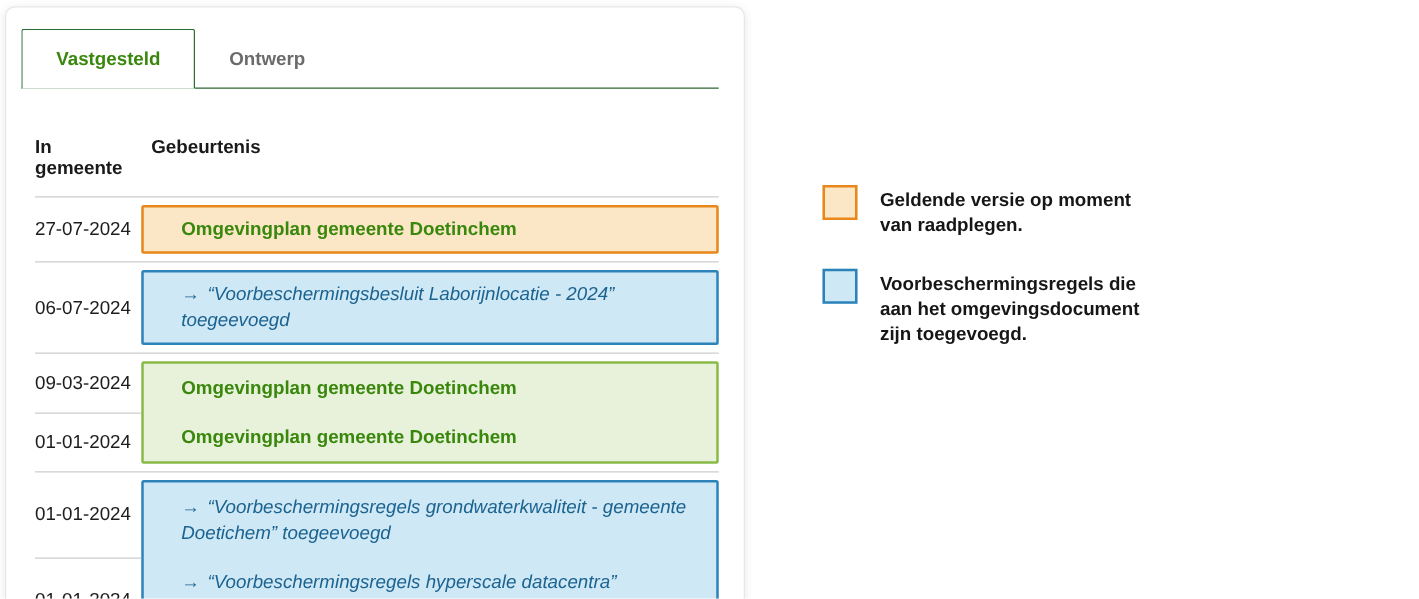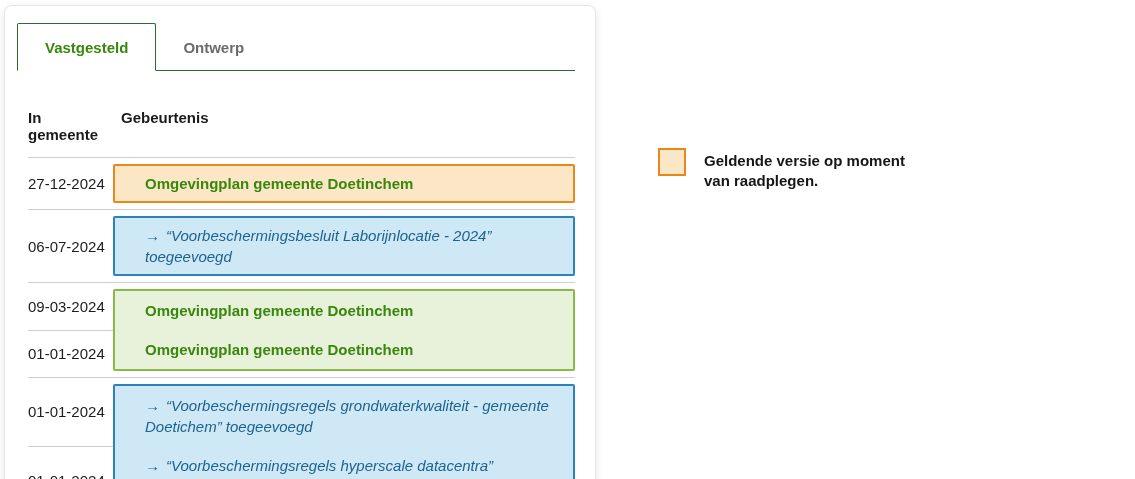--- a/index.html
+++ b/index.html
@@ -96,21 +96,21 @@
       </div>
     </div>
 
     <div class="htable">
 
       <div class="th col1">In gemeente</div>
       <div class="th col2">Gebeurtenis</div>
 
       <div class="sep"></div>
 
-      <div class="date-cell">27-12-2024</div>
+      <div class="date-cell">27-07-2024</div>
       <div class="event-box geldend">
         <div class="entry">
           <span class="plan-title">Omgevingplan gemeente Doetinchem</span>
         </div>
       </div>
 
       <div class="sep"></div>
 
       <div class="date-cell">06-07-2024</div>
       <div class="event-box voorbescherming">
@@ -146,15 +146,19 @@
       <div class="date-cell sep-top">01-01-2024</div>
 
     </div>
   </div>
 
   <div class="legend">
     <div class="legend-item">
       <div class="swatch geldend"></div>
       <div class="legend-label">Geldende versie op moment van raadplegen.</div>
     </div>
+    <div class="legend-item">
+      <div class="swatch voorbescherming"></div>
+      <div class="legend-label">Voorbeschermingsregels die aan het omgevingsdocument zijn toegevoegd.</div>
+    </div>
   </div>
 
 </div>
 
 </body></html>

